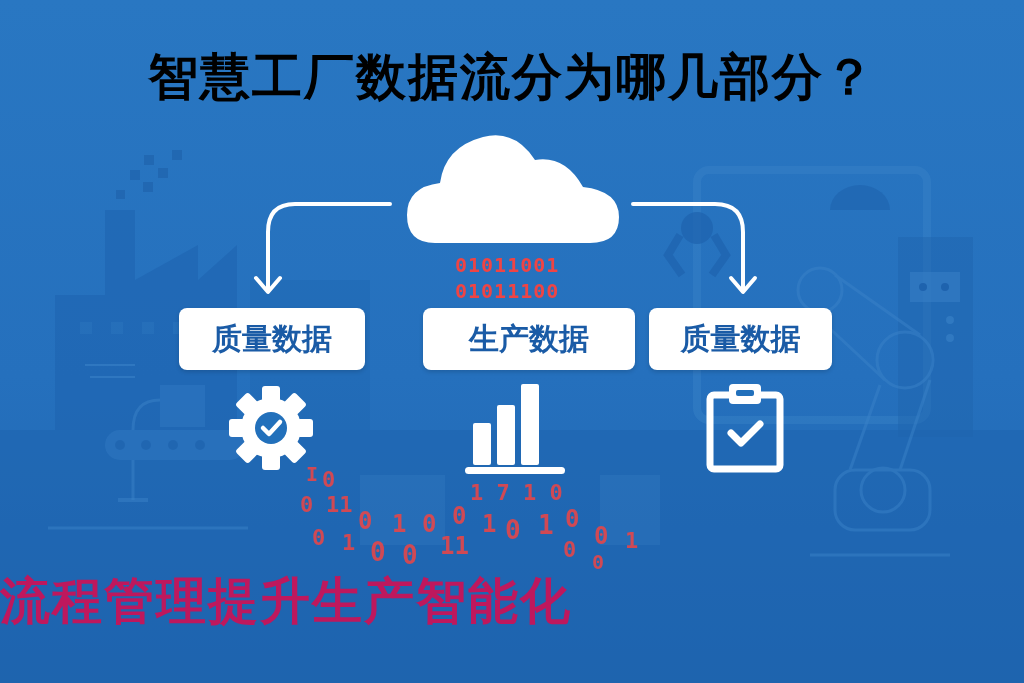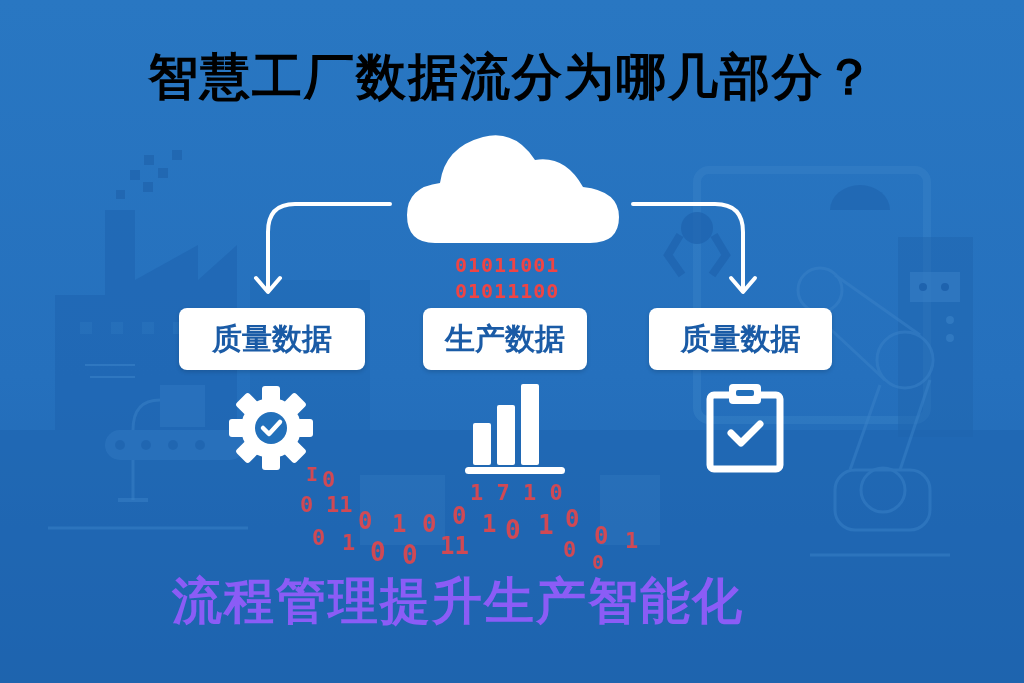--- a/index.html
+++ b/index.html
@@ -1,21 +1,21 @@
 <!DOCTYPE html>
 <html><head>
 <meta charset="utf-8">
 <style>
   html,body{margin:0;padding:0;}
   body{width:1024px;height:683px;overflow:hidden;position:relative;
     background:linear-gradient(180deg,#2977c2 0%,#2570bd 55%,#1f66b0 100%);
     font-family:"DejaVu Sans","Liberation Sans",sans-serif;}
   .abs{position:absolute;}
   .title{left:0;width:1024px;top:44px;text-align:center;color:#000000;font-size:50px;font-weight:bold;letter-spacing:2px;}
-  .subtitle{left:0;width:916px;top:568px;text-align:center;color:#8b5cf6;font-size:50px;font-weight:bold;letter-spacing:2px;}
+  .subtitle{left:0;width:916px;top:568px;color:#be185d;font-size:50px;font-weight:bold;letter-spacing:2px;}
   .label-box{background:#fff;border-radius:8px;height:62px;top:308px;display:flex;align-items:center;justify-content:center;
     color:#1a5ba6;font-size:30px;font-weight:bold;box-shadow:0 2px 4px rgba(0,0,0,0.15);}
   .binary{color:#ef4444;font-family:"DejaVu Sans Mono","Liberation Mono",monospace;font-weight:bold;}
   svg{display:block;}
 </style>
 </head>
 <body>
 
 <div class="abs" style="left:0;top:0;width:1024px;height:683px;">
   <svg width="1024" height="683" viewBox="0 0 1024 683">
@@ -102,21 +102,21 @@
   <svg width="218" height="120" viewBox="0 0 218 120">
     <path d="M30 118 Q2 118 2 90 Q2 62 35 58 Q40 22 78 12 Q110 4 130 35 Q160 30 178 62 Q214 66 214 92 Q214 118 185 118 Z" fill="#fff"></path>
   </svg>
 </div>
 <div class="abs binary" style="left:455px;top:253px;font-size:20px;letter-spacing:1px;">01011001</div>
 <div class="abs binary" style="left:455px;top:279px;font-size:20px;letter-spacing:1px;">01011100</div>
 
 <div class="abs label-box" style="left:179px;width:186px;">
   <span>质量数据</span>
 </div>
-<div class="abs label-box" style="left:423px;width:164px;">
+<div class="abs label-box" style="left:423px;width:212px;">
   <span>生产数据</span>
 </div>
 <div class="abs label-box" style="left:649px;width:183px;">
   <span>质量数据</span>
 </div>
 
 <div class="abs" style="left:226px;top:383px;">
   <svg width="90" height="90" viewBox="0 0 90 90">
     <g transform="translate(45,45)" fill="#fff">
       <circle r="30"></circle>

